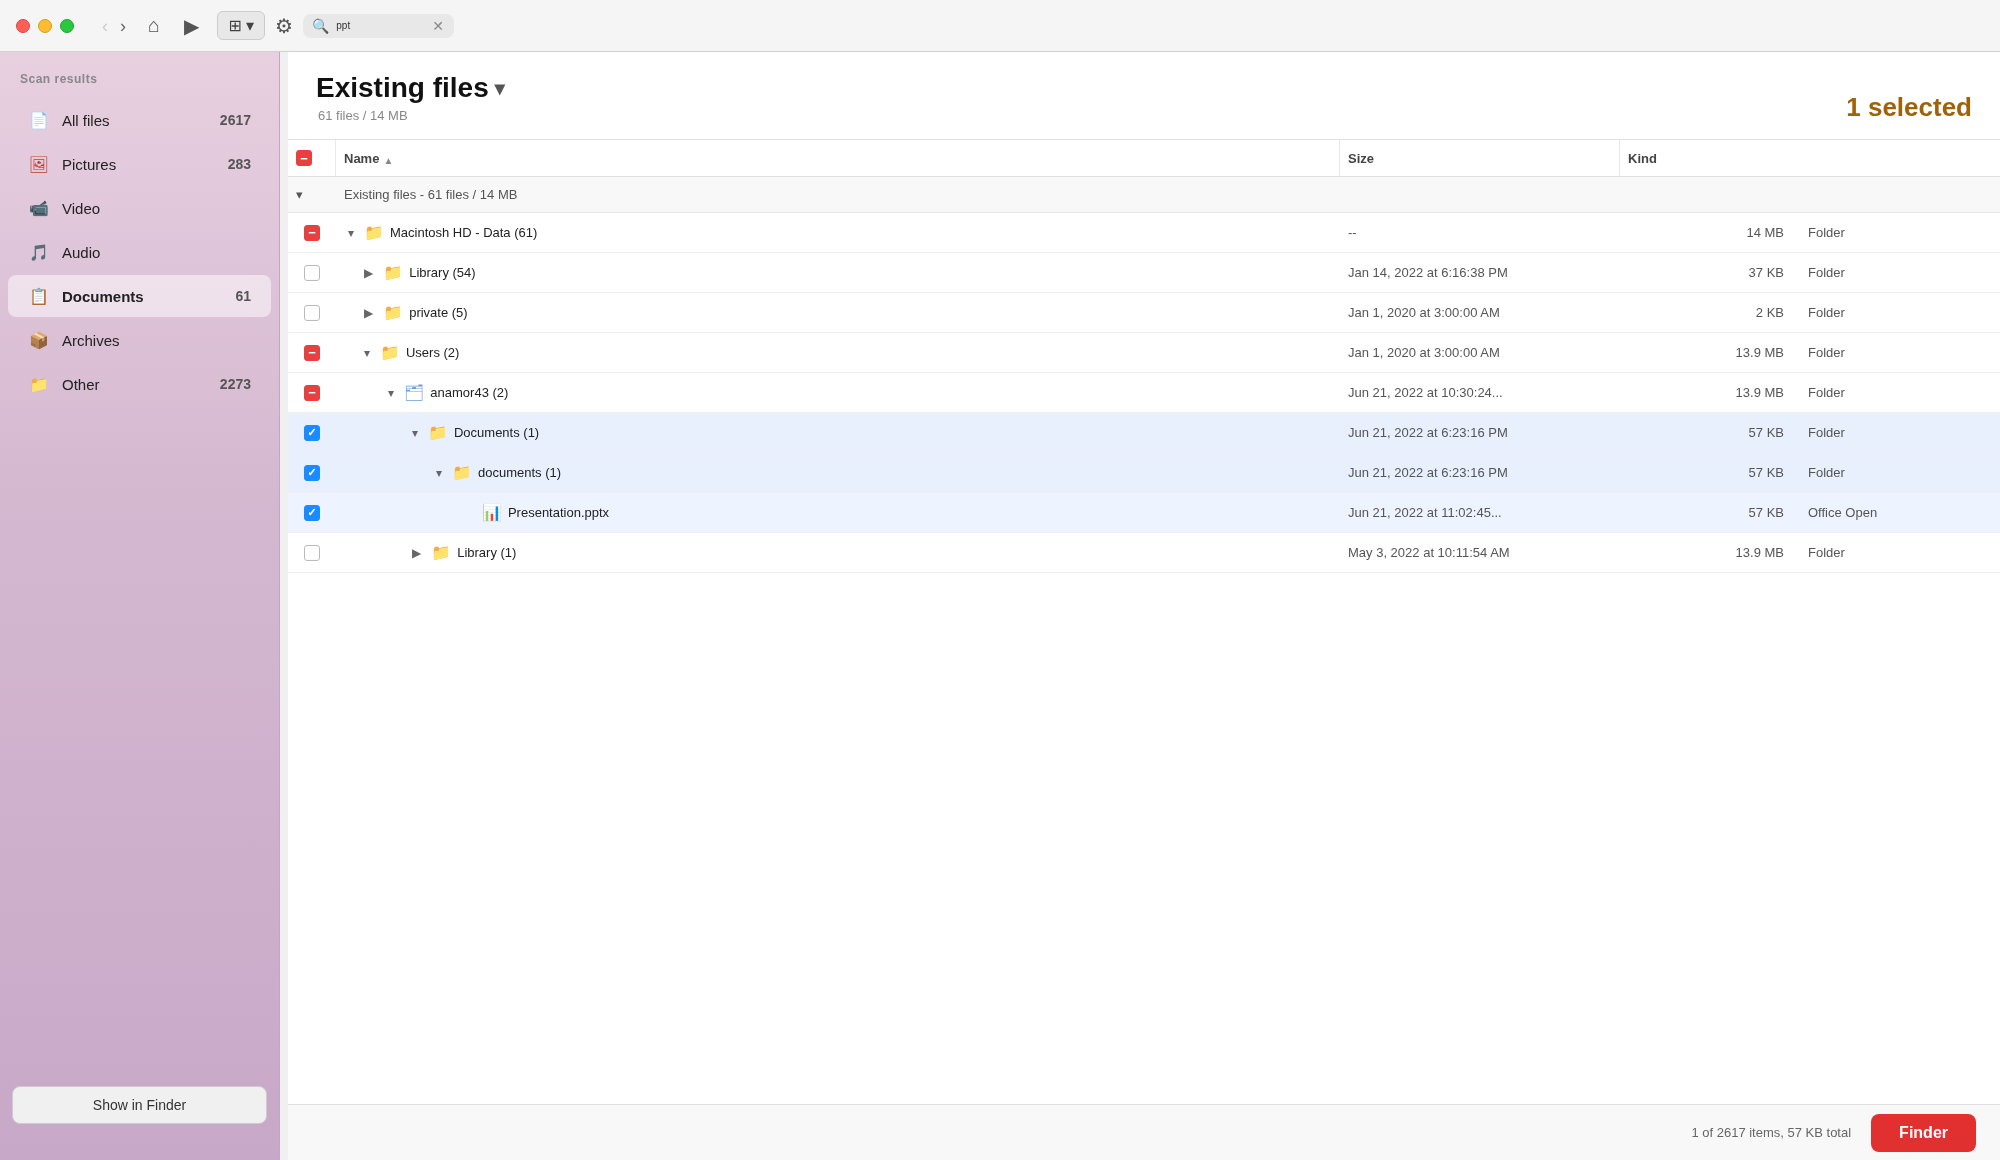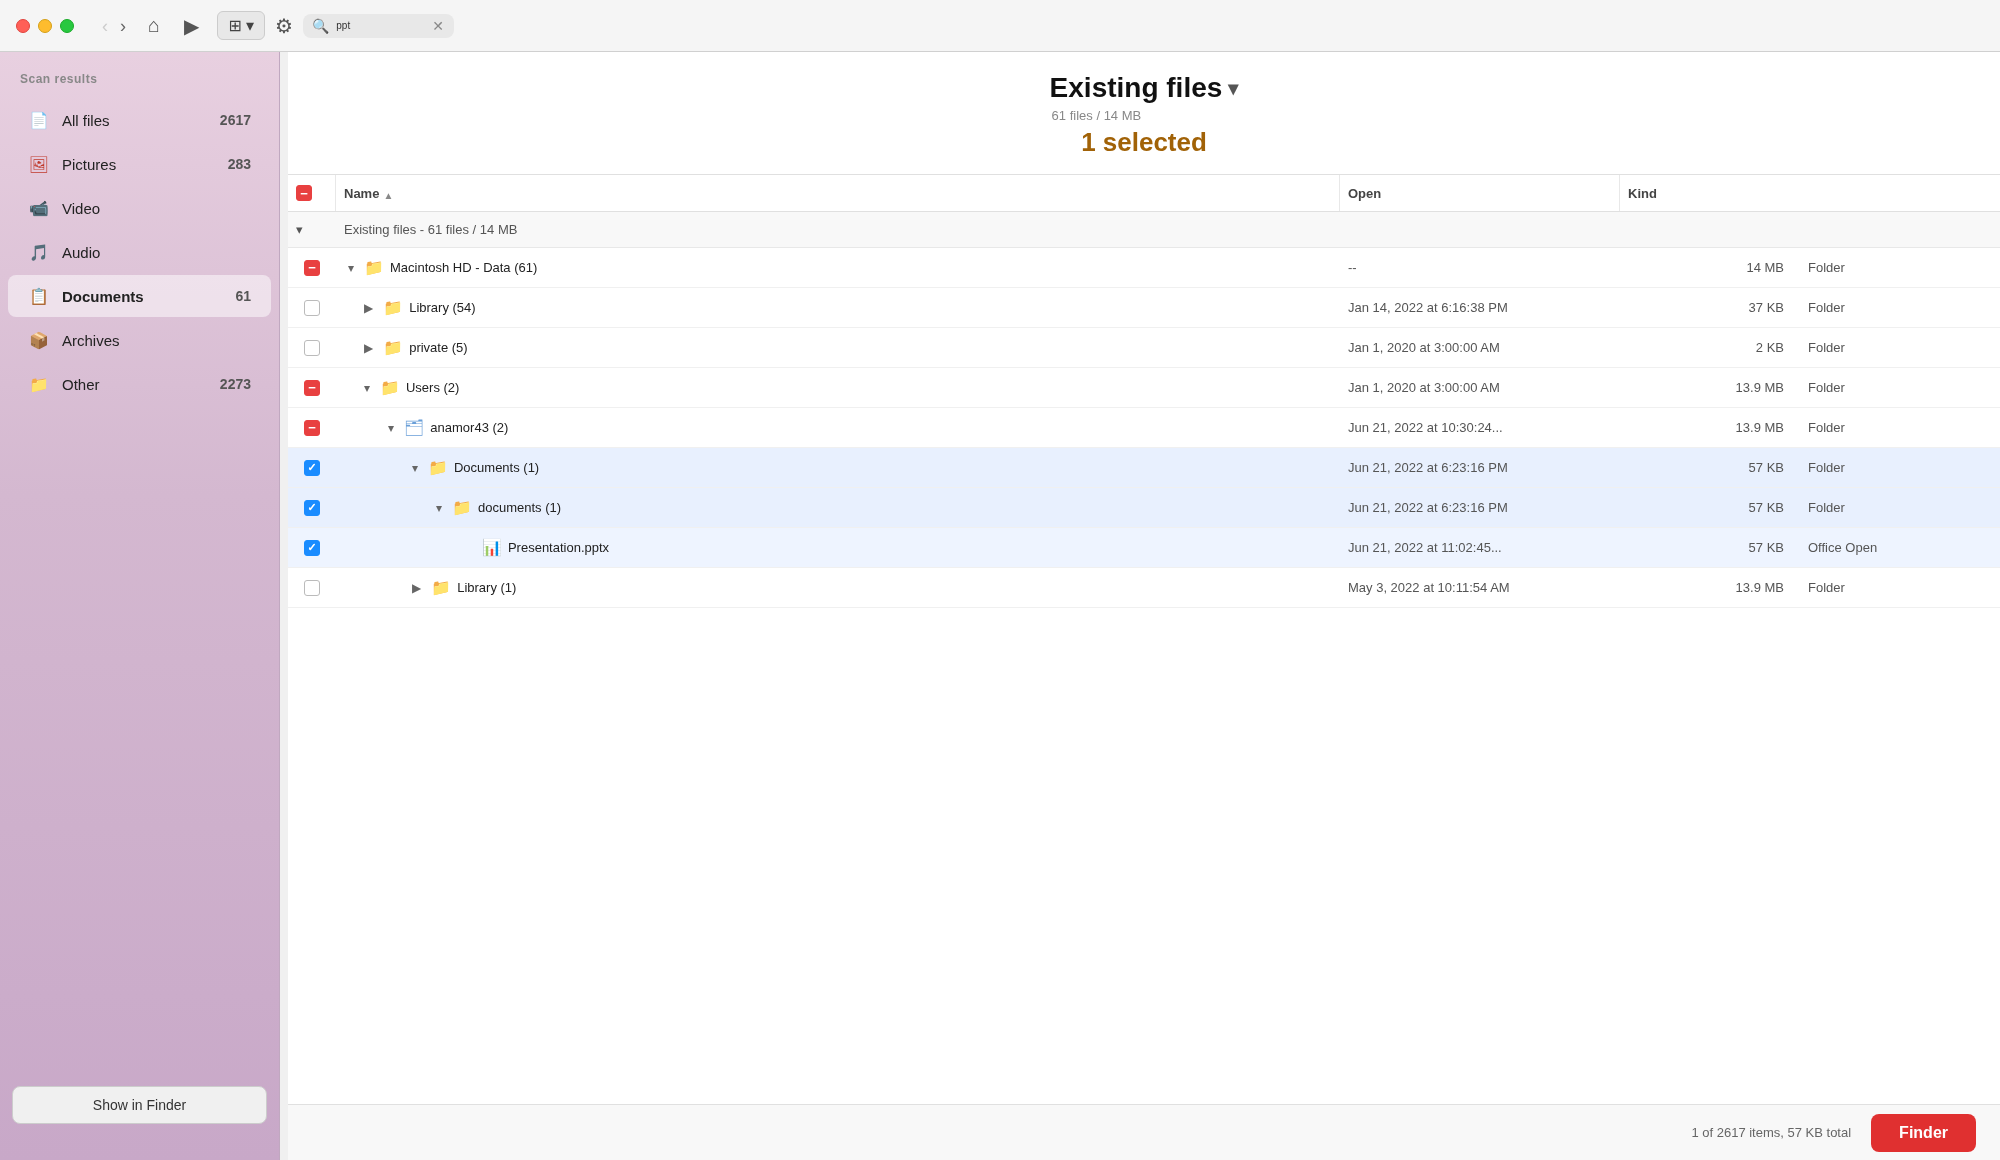--- a/index.html
+++ b/index.html
@@ -224,23 +224,22 @@
       flex-direction: column;
       background: #ffffff;
       overflow: hidden;
     }
 
     
     .content-header {
       padding: 20px 28px 16px 28px;
       border-bottom: 1px solid #e0e0e0;
       display: flex;
-      align-items: center;
+      align-items: flex-end;
       justify-content: space-between;
-      flex-direction: column;
     }
 
     .content-title-area {}
     .content-title {
       display: flex;
       align-items: center;
       gap: 6px;
       font-size: 28px;
       font-weight: 700;
       color: #111;
@@ -525,21 +524,21 @@
 
       <div class="table-header">
         <div class="th">
           <div class="cb minus"></div>
         </div>
         <div class="th">
           <span>Name</span>
           <span class="th-sort-icon">▲</span>
         </div>
         <div class="th">
-          <span>Open</span>
+          <span>Size</span>
         </div>
         <div class="th">
           <span>Kind</span>
         </div>
       </div>
 
       <div class="group-header">
         <div class="group-header-cell">
           <span>▾</span>
         </div>

